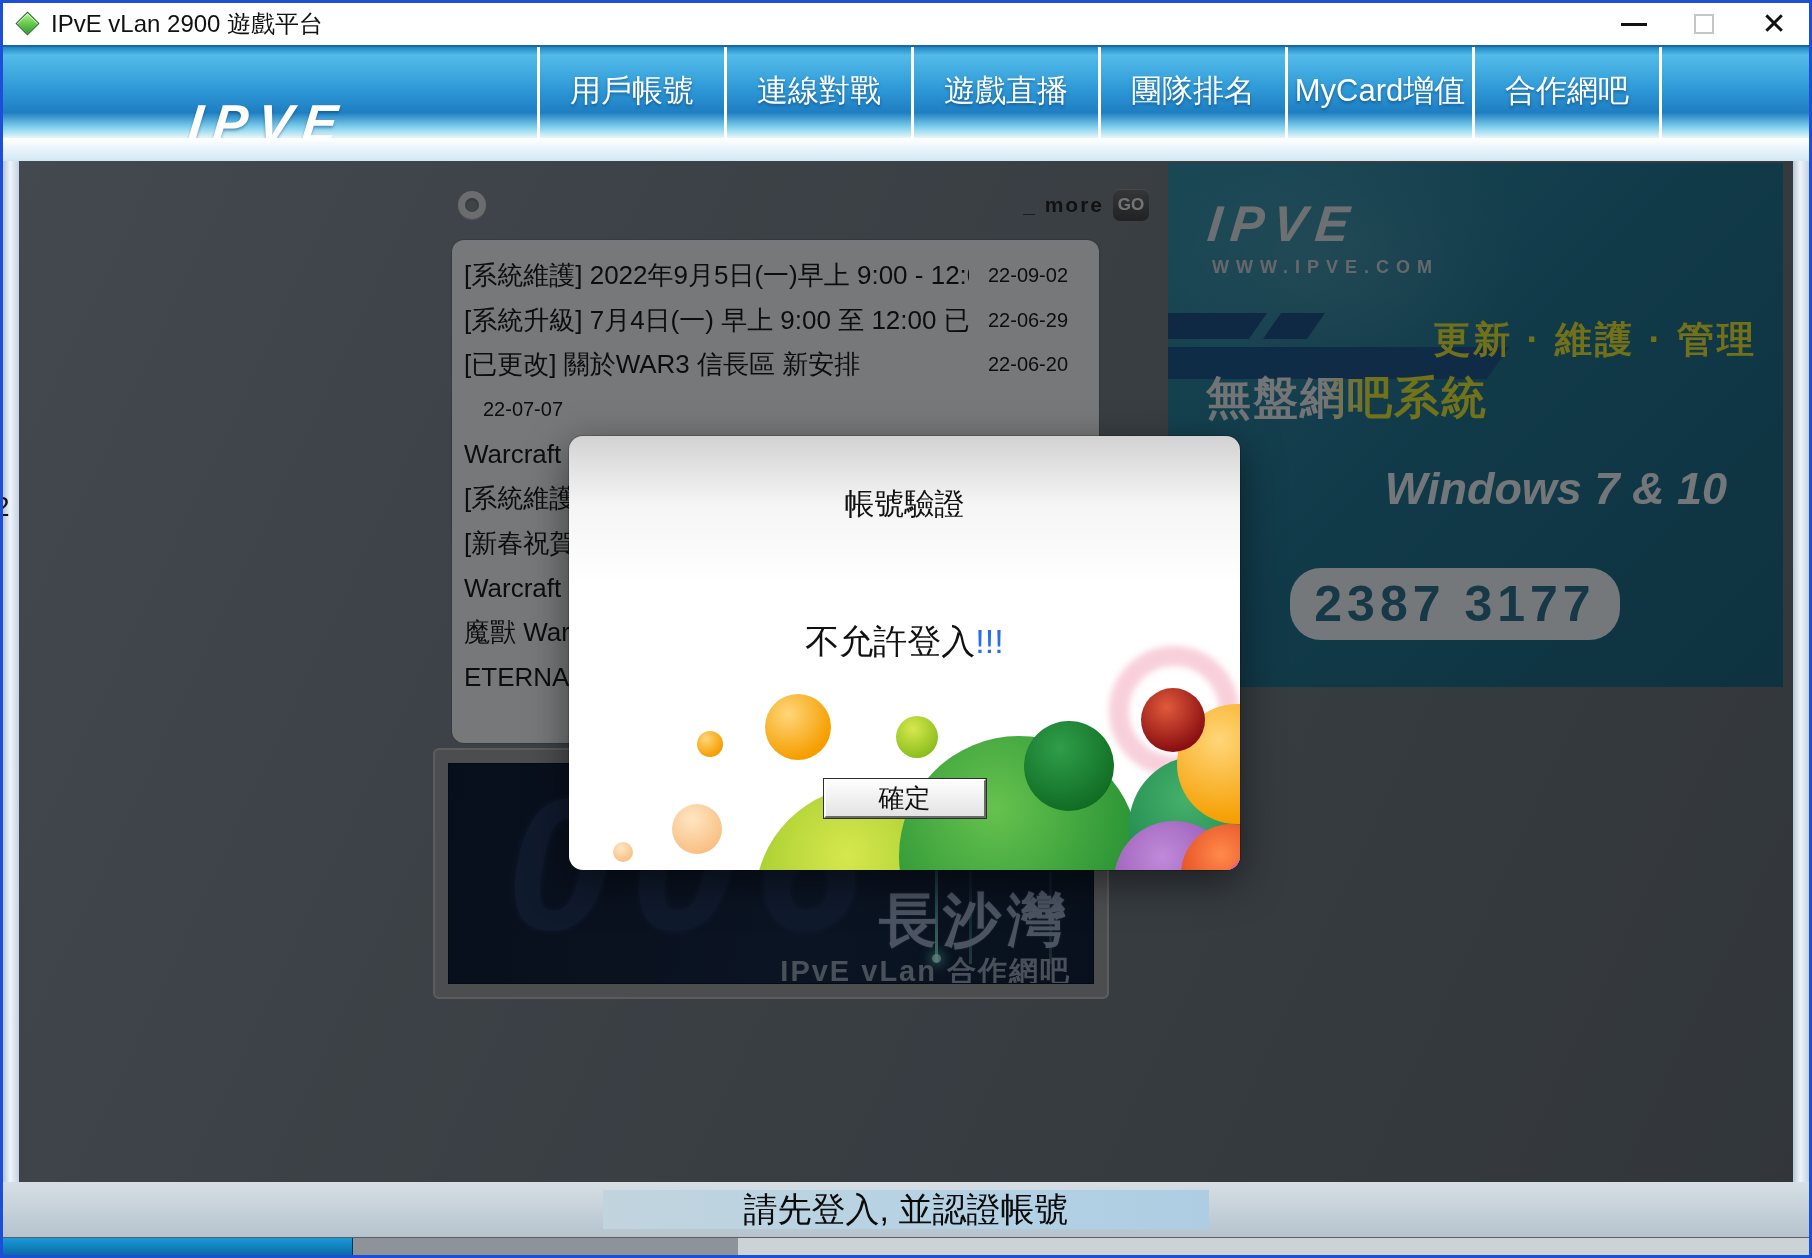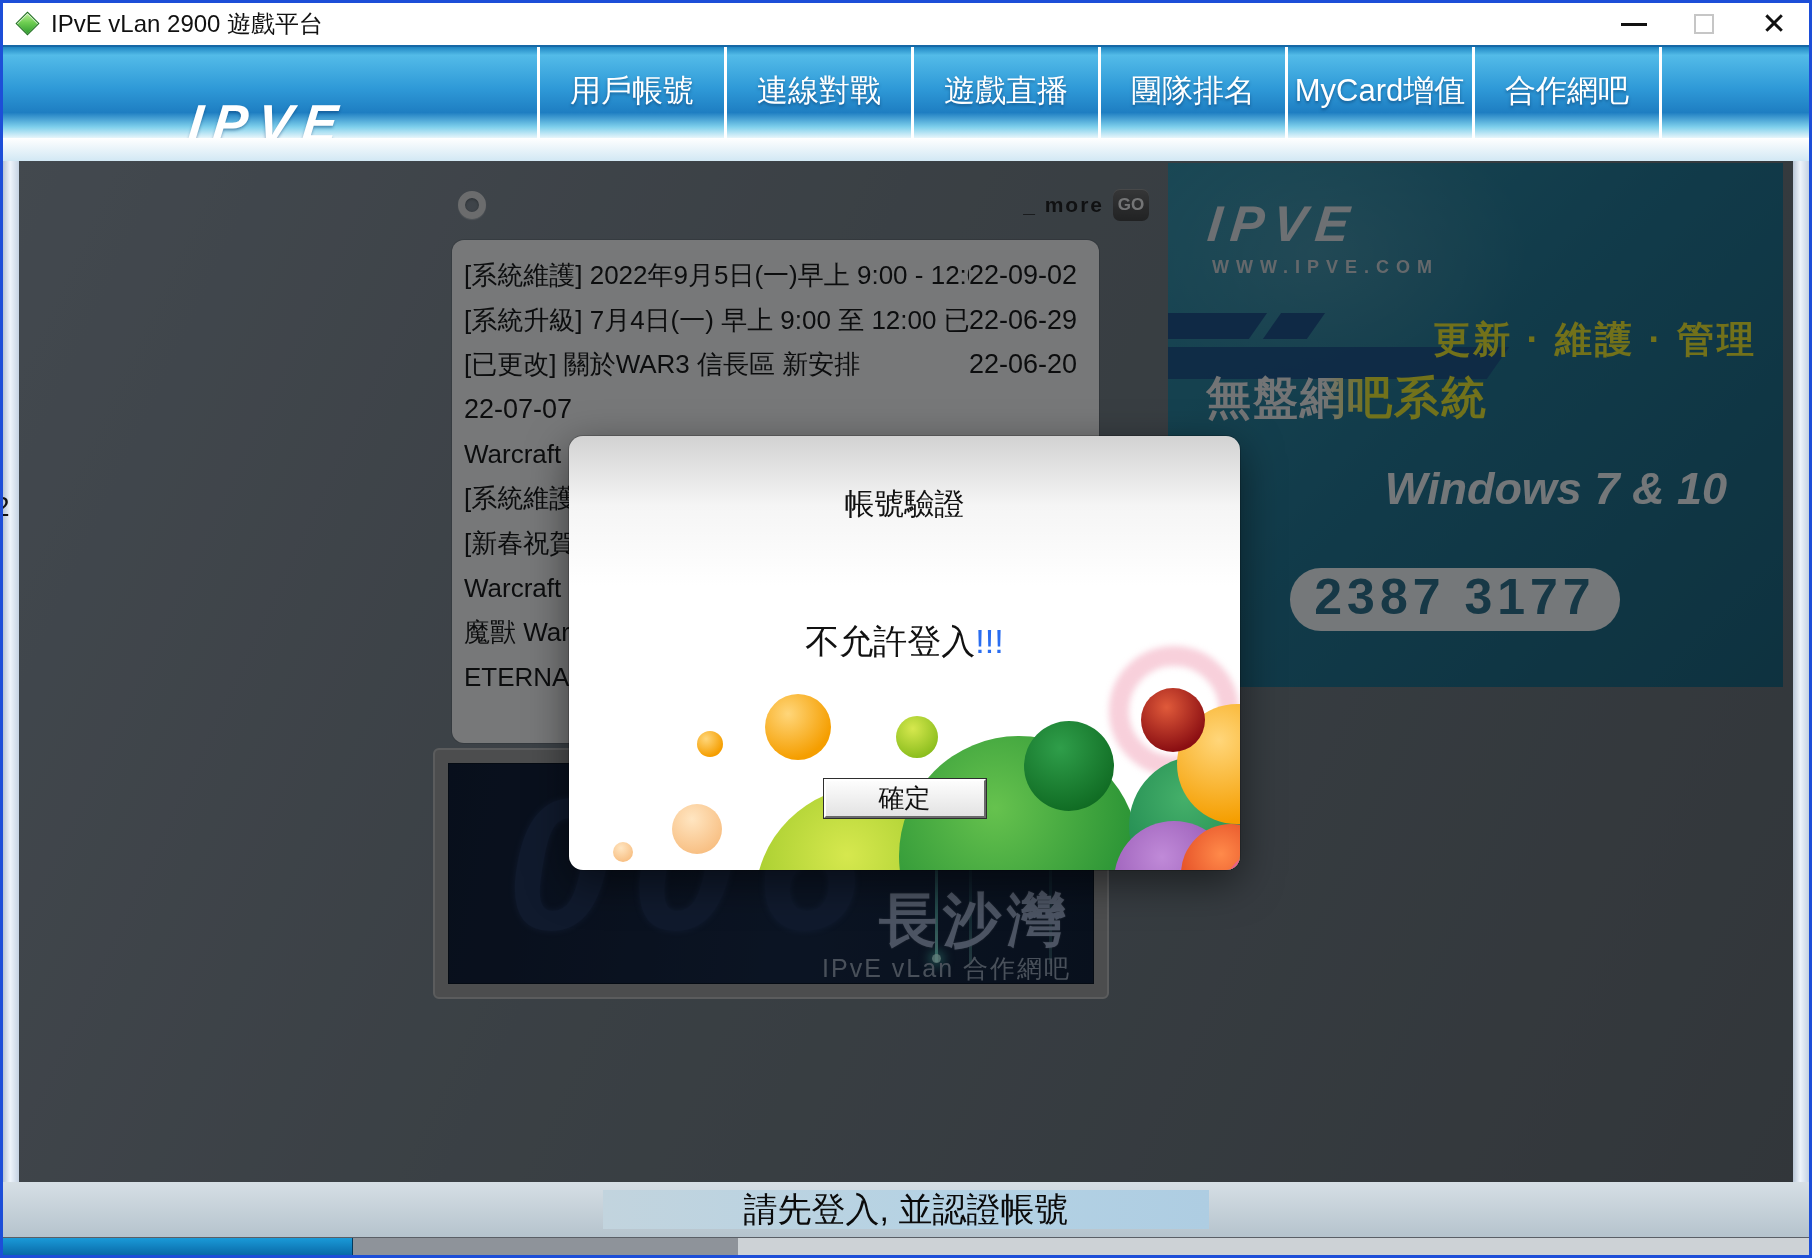--- a/index.html
+++ b/index.html
@@ -46,50 +46,50 @@
      border:7px solid #d9d9d9;box-shadow:inset 0 1px 3px rgba(0,0,0,.35),0 1px 1px rgba(255,255,255,.3)}
   .more-row{position:absolute;left:980px;top:27px;width:150px;height:34px;display:flex;align-items:center;justify-content:flex-end;gap:9px}
   .more-label{font-size:21px;font-weight:bold;color:#1c1c1c;letter-spacing:2px}
   .go-badge{width:36px;height:32px;border-radius:7px;background:linear-gradient(180deg,#6a6a6a,#3f3f3f);
      color:#ececec;font-size:17px;font-weight:bold;display:flex;align-items:center;justify-content:center;cursor:pointer;
      box-shadow:inset 0 1px 0 rgba(255,255,255,.25)}
   .news-panel{position:absolute;left:433px;top:79px;width:647px;height:503px;background:#f3f3f3;border-radius:12px;
      padding:13px 12px 0 12px;box-shadow:0 0 0 1px rgba(0,0,0,.12)}
   .news-row{height:44.7px;display:flex;align-items:center}
   .news-text{flex:1;font-size:26px;color:#141414;white-space:nowrap;overflow:hidden;cursor:pointer}
-  .news-date{width:118px;text-align:left;font-size:27px;color:#141414;white-space:nowrap}
+  .news-date{width:118px;text-align:center;font-size:20px;color:#141414;white-space:nowrap}
 
   
   .banner-frame{position:absolute;left:414px;top:587px;width:676px;height:251px;background:#9a9a9a;border:2px solid #b9b9b9;
      border-radius:6px;padding:13px}
   .banner{position:relative;width:100%;height:100%;overflow:hidden;border:1px solid #05101e;
      background:linear-gradient(100deg,#0c1830 0%,#122340 55%,#0c1b33 100%)}
   .banner-digits{position:absolute;left:58px;top:6px;font-size:188px;line-height:1;font-weight:900;font-style:italic;
      letter-spacing:20px;color:#1d2e54;text-shadow:0 0 6px rgba(70,110,190,.25)}
   .beam{position:absolute;width:3px;background:linear-gradient(180deg,rgba(120,255,230,0),rgba(120,255,230,.5) 60%,rgba(160,255,240,.8));filter:blur(.5px)}
   .beam-dot{position:absolute;width:9px;height:9px;border-radius:50%;background:rgba(190,255,245,.85);box-shadow:0 0 10px 4px rgba(90,230,210,.5)}
   .banner-region{position:absolute;right:22px;top:118px;font-size:58px;font-weight:900;color:#9aa8c4;letter-spacing:6px;
      text-shadow:0 0 2px rgba(255,255,255,.25)}
-  .banner-caption{position:absolute;right:22px;top:188px;font-size:25px;font-weight:normal;color:#93a0b2;letter-spacing:2px}
+  .banner-caption{position:absolute;right:22px;top:188px;font-size:29px;font-weight:bold;color:#93a0b2;letter-spacing:2px}
 
   
   .ad{position:absolute;left:1149px;top:2px;width:615px;height:524px;overflow:hidden;
      background:linear-gradient(135deg,#2d8ca6 0%,#1f7390 45%,#17607a 100%)}
   .ad-light{position:absolute;left:-60px;top:-60px;width:420px;height:300px;background:radial-gradient(closest-side,rgba(255,255,255,.12),rgba(255,255,255,0));}
   .ad-logo{position:absolute;left:40px;top:32px;font-size:50px;font-weight:bold;font-style:italic;letter-spacing:9px;
      color:#dde2e5;transform:skewX(-6deg)}
   .ad-url{position:absolute;left:44px;top:94px;font-size:18px;font-weight:bold;letter-spacing:7px;color:#ccd2d6}
   .stripe{position:absolute;background:#1a4f86;transform:skewX(-35deg)}
   .ad-tagline{position:absolute;right:26px;top:152px;font-size:37px;font-weight:bold;color:#e8e42c;letter-spacing:3px;white-space:nowrap}
   .ad-title{position:absolute;left:38px;top:205px;font-size:45px;font-weight:900;letter-spacing:2px;white-space:nowrap;
      background:linear-gradient(90deg,#eaeaea 0%,#eaeaea 42%,#e8e62e 58%,#e8e62e 100%);
      -webkit-background-clip:text;background-clip:text;color:transparent}
   .ad-sub{position:absolute;right:56px;top:300px;font-size:45px;font-weight:900;font-style:italic;color:#edf0f3}
-  .ad-pill{position:absolute;left:122px;top:405px;width:330px;height:63px;border-radius:31px;background:#eef2f4;
-     display:flex;justify-content:center}
+  .ad-pill{position:absolute;left:122px;top:405px;width:330px;height:72px;border-radius:31px;background:#eef2f4;
+     display:flex;align-items:center;justify-content:center}
   .ad-phone{font-size:50px;font-weight:900;color:#2a6e88;letter-spacing:5px}
 
   
   .login{position:absolute;left:1155px;top:587px;width:586px;height:362px;
      background:linear-gradient(135deg,#5f9e94 0%,#3a6f66 60%,#2f5f57 100%);
      border:2px solid;border-color:#8cc0b4 #24443f #24443f #8cc0b4;outline:1px solid #1c3a36}
   .login-title{position:absolute;right:110px;top:22px;font-size:27px;color:#0c0c0c}
   .login-label{position:absolute;font-size:29px;color:#d9dedd;text-shadow:0 1px 1px rgba(0,0,0,.35)}
   .login-input{position:absolute;width:330px;height:46px;background:#fbfbfb;border:2px solid;border-color:#33423e #8ca39d #8ca39d #33423e;
      font-size:28px;color:#101010;padding:0 8px;font-family:"Liberation Sans","DejaVu Sans",sans-serif}

